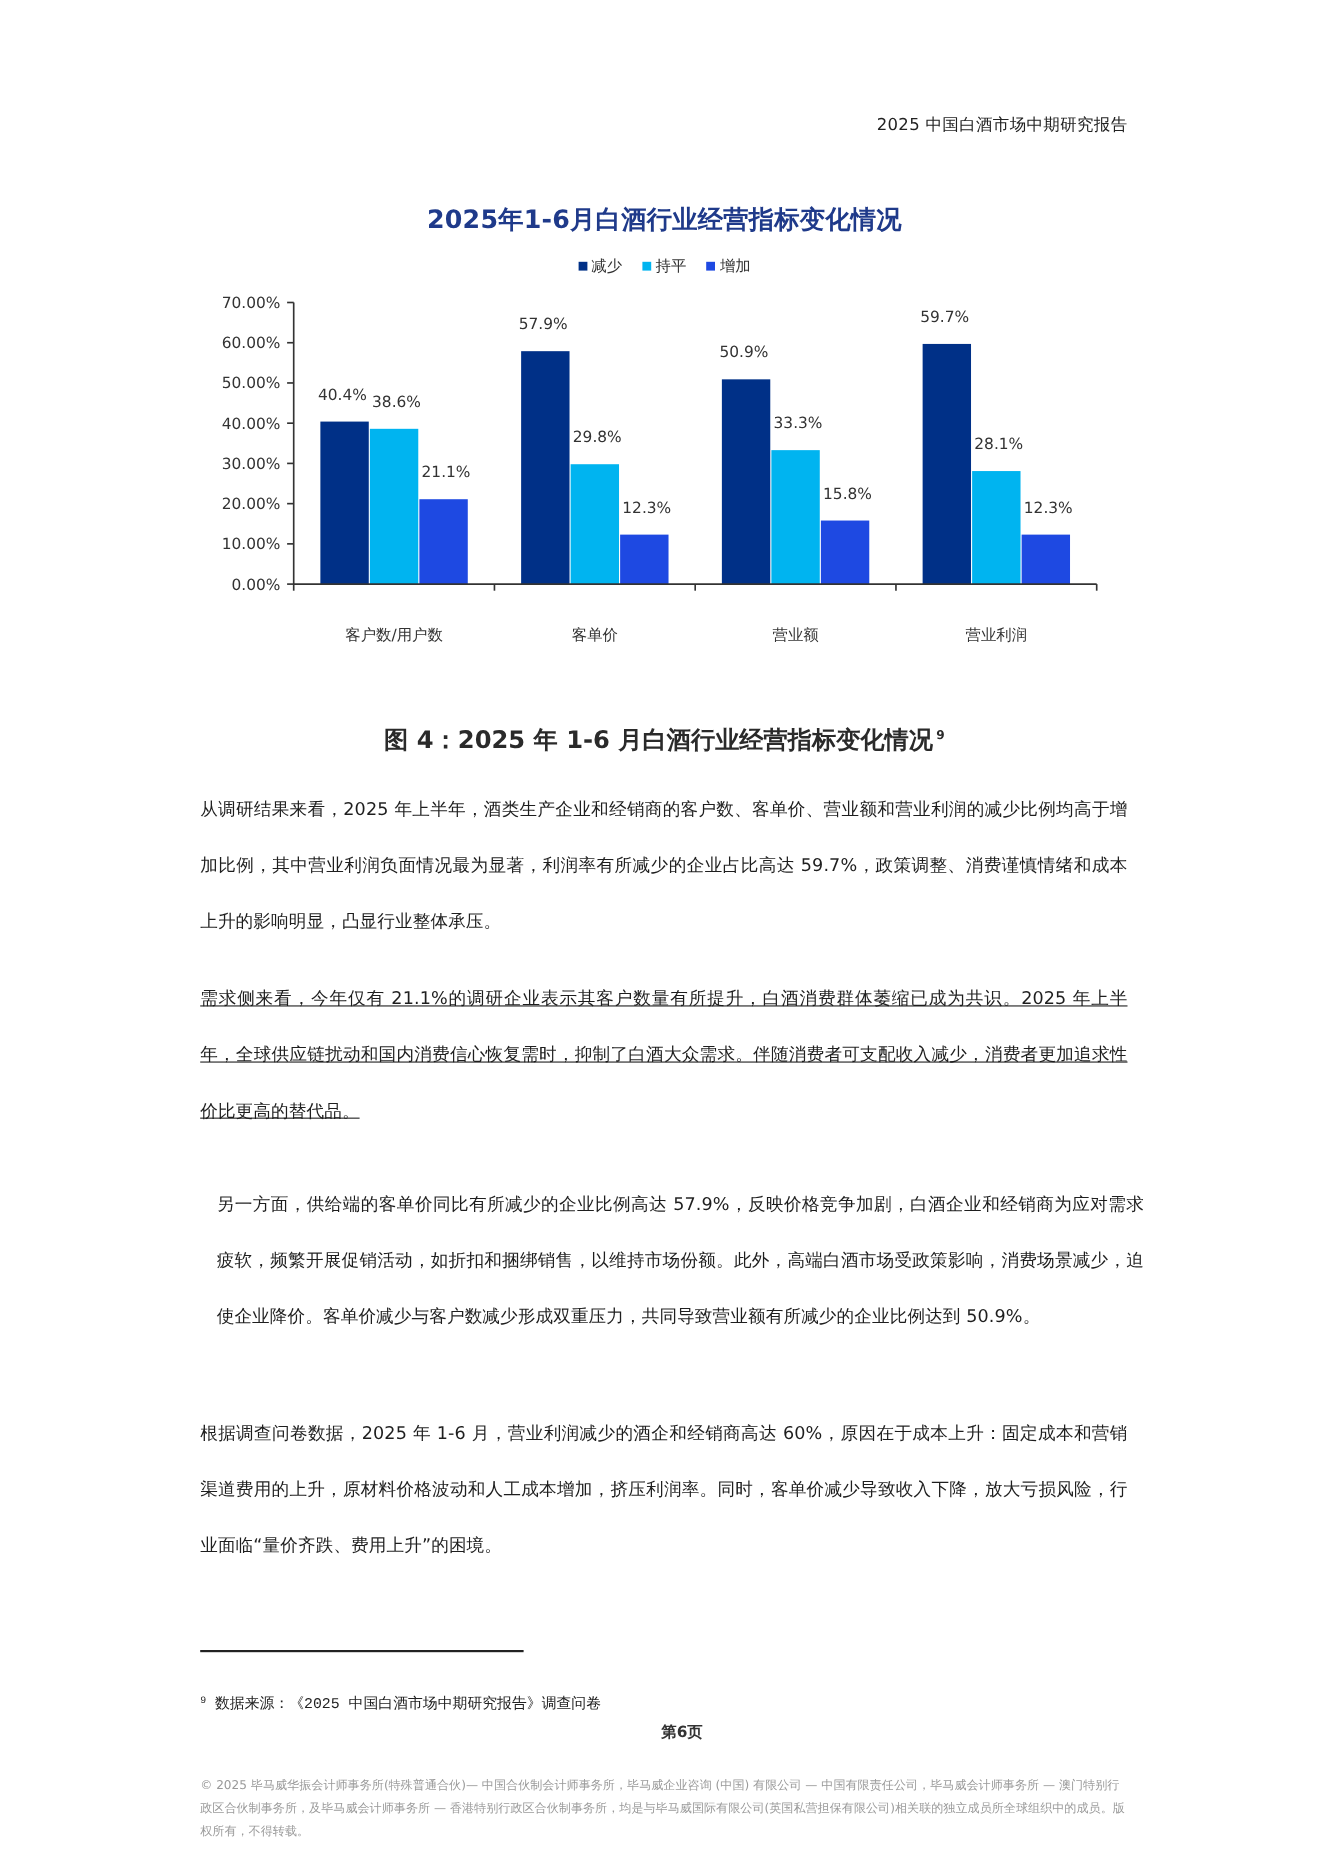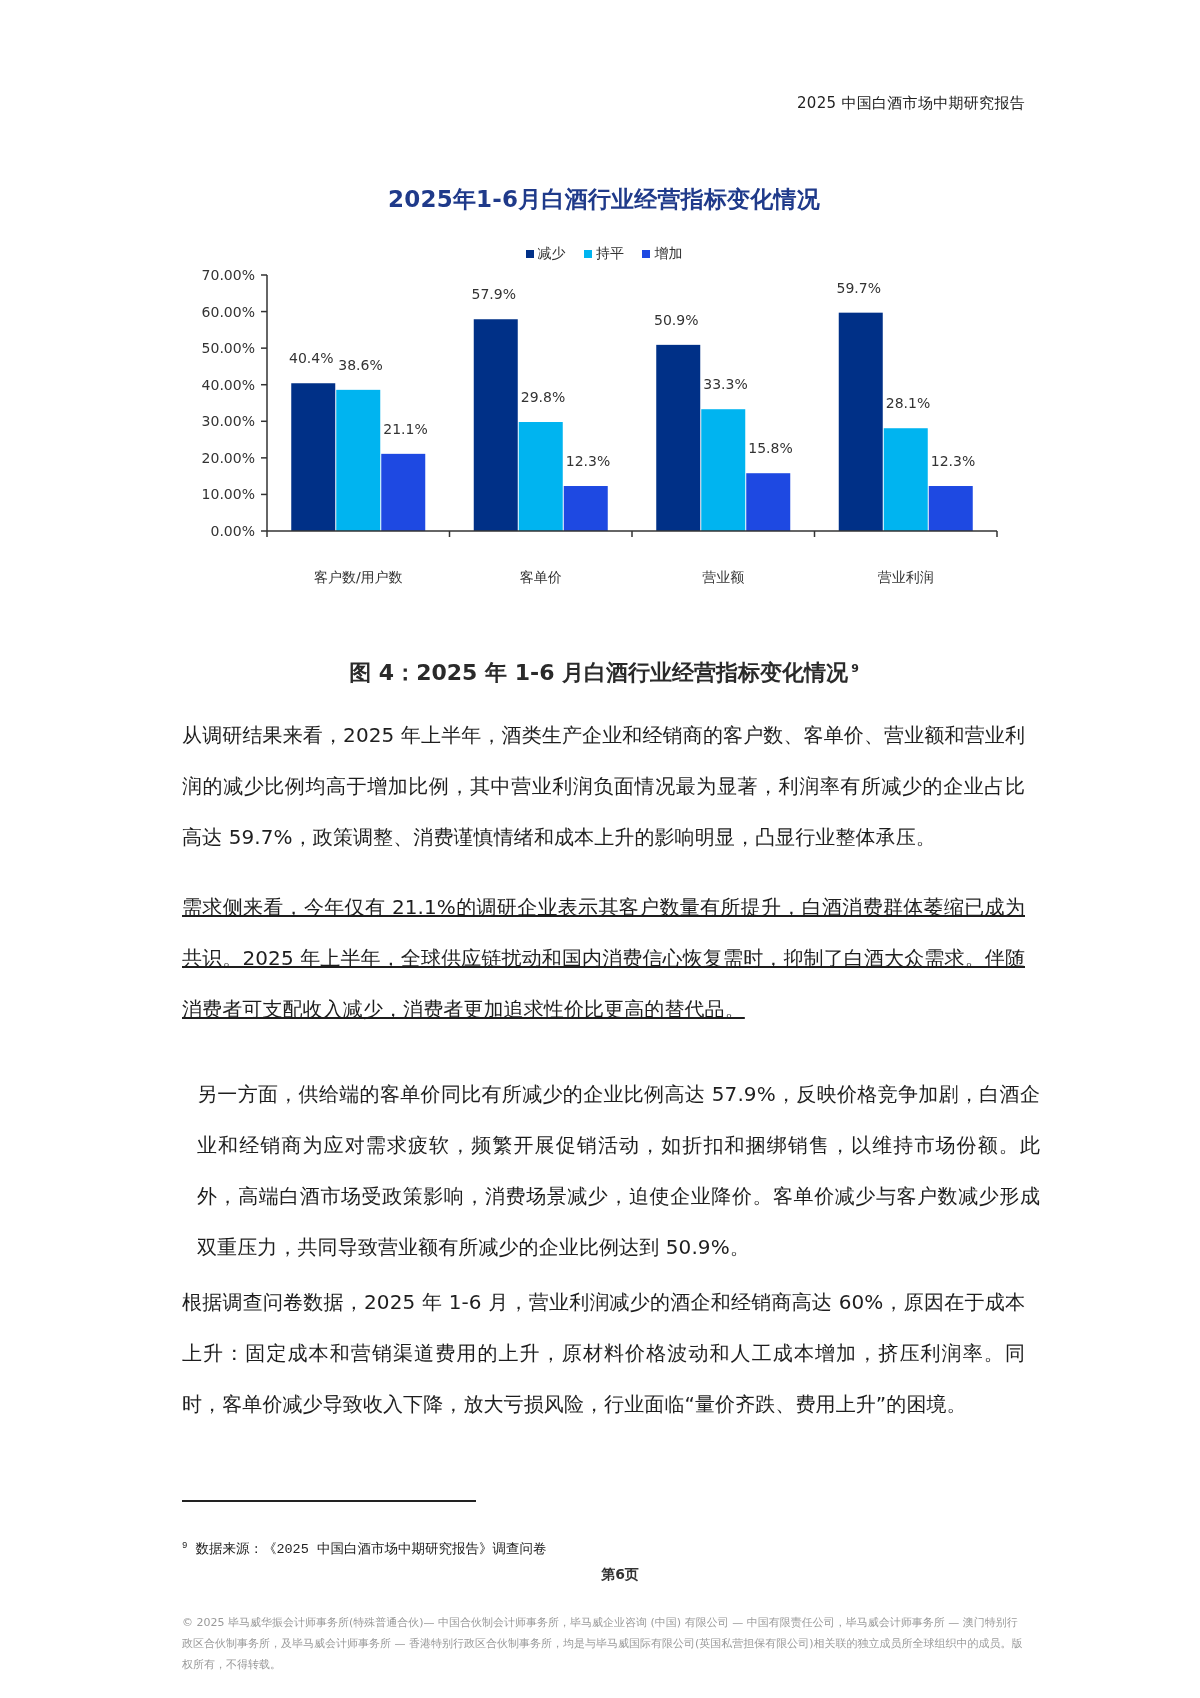--- a/index.html
+++ b/index.html
@@ -1,32 +1,32 @@
 <!DOCTYPE html>
 <html><head>
 <meta charset="utf-8">
 <style>
   html, body { margin: 0; padding: 0; background: #ffffff; }
   body { width: 1200px; height: 1698px; position: relative; overflow: hidden;
          font-family: "DejaVu Sans", "Liberation Sans", sans-serif; color: #1e1e1e; }
   .abs { position: absolute; }
-  .header-title { right: 175px; top: 94px; font-size: 15px; color: #222; letter-spacing: 0.3px; }
+  .header-title { right: 175px; top: 104px; font-size: 15px; color: #222; letter-spacing: 0.3px; }
   .chart-title { left: 0; width: 1208px; top: 184px; text-align: center; font-size: 23px;
                  font-weight: bold; color: #1f3a8a; letter-spacing: 0.2px; }
   .legend { left: 0; width: 1208px; top: 233px; text-align: center; font-size: 14px; color: #333; }
-  .legend-item { display: inline-flex; align-items: center; margin: 12px 7px; }
+  .legend-item { display: inline-flex; align-items: center; margin: 0 7px; }
   .legend-swatch { width: 8px; height: 8px; display: inline-block; margin-right: 4px; }
   svg.chart { left: 0; top: 0; }
   .axis-label { font-size: 14px; fill: #333; font-family: "DejaVu Sans", sans-serif; }
   .bar-label { font-size: 14px; fill: #333; font-family: "DejaVu Sans", sans-serif; }
   .cat-label { font-size: 14px; fill: #333; font-family: "DejaVu Sans", sans-serif; }
   .fig-caption { left: 0; width: 1208px; top: 658px; text-align: center; font-size: 22px;
                  font-weight: bold; color: #2a2a2a; }
   .fig-caption sup { font-size: 11px; vertical-align: super; margin-left: 3px; }
-  .para { left: 182px; width: 843px; font-size: 20px; line-height: 51px; color: #1e1e1e;
+  .para { left: 182px; width: 843px; font-size: 16px; line-height: 51px; color: #1e1e1e;
           text-align: justify; letter-spacing: 0.1px; }
   .fn-rule { left: 182px; top: 1500px; width: 294px; height: 1.5px; background: #222; }
   .footnote { left: 182px; top: 1540px; font-size: 13.5px; color: #222; font-family: Liberation Mono, monospace; }
   .footnote sup { font-size: 9px; margin-right: 8px; }
   .page-num { left: 0; width: 1240px; top: 1566px; text-align: center; font-size: 14px;
               font-weight: bold; color: #333; }
   .copyright { left: 182px; width: 843px; top: 1612px; font-size: 11px; line-height: 21px;
                color: #9a9a9a; }
 </style>
 </head>

